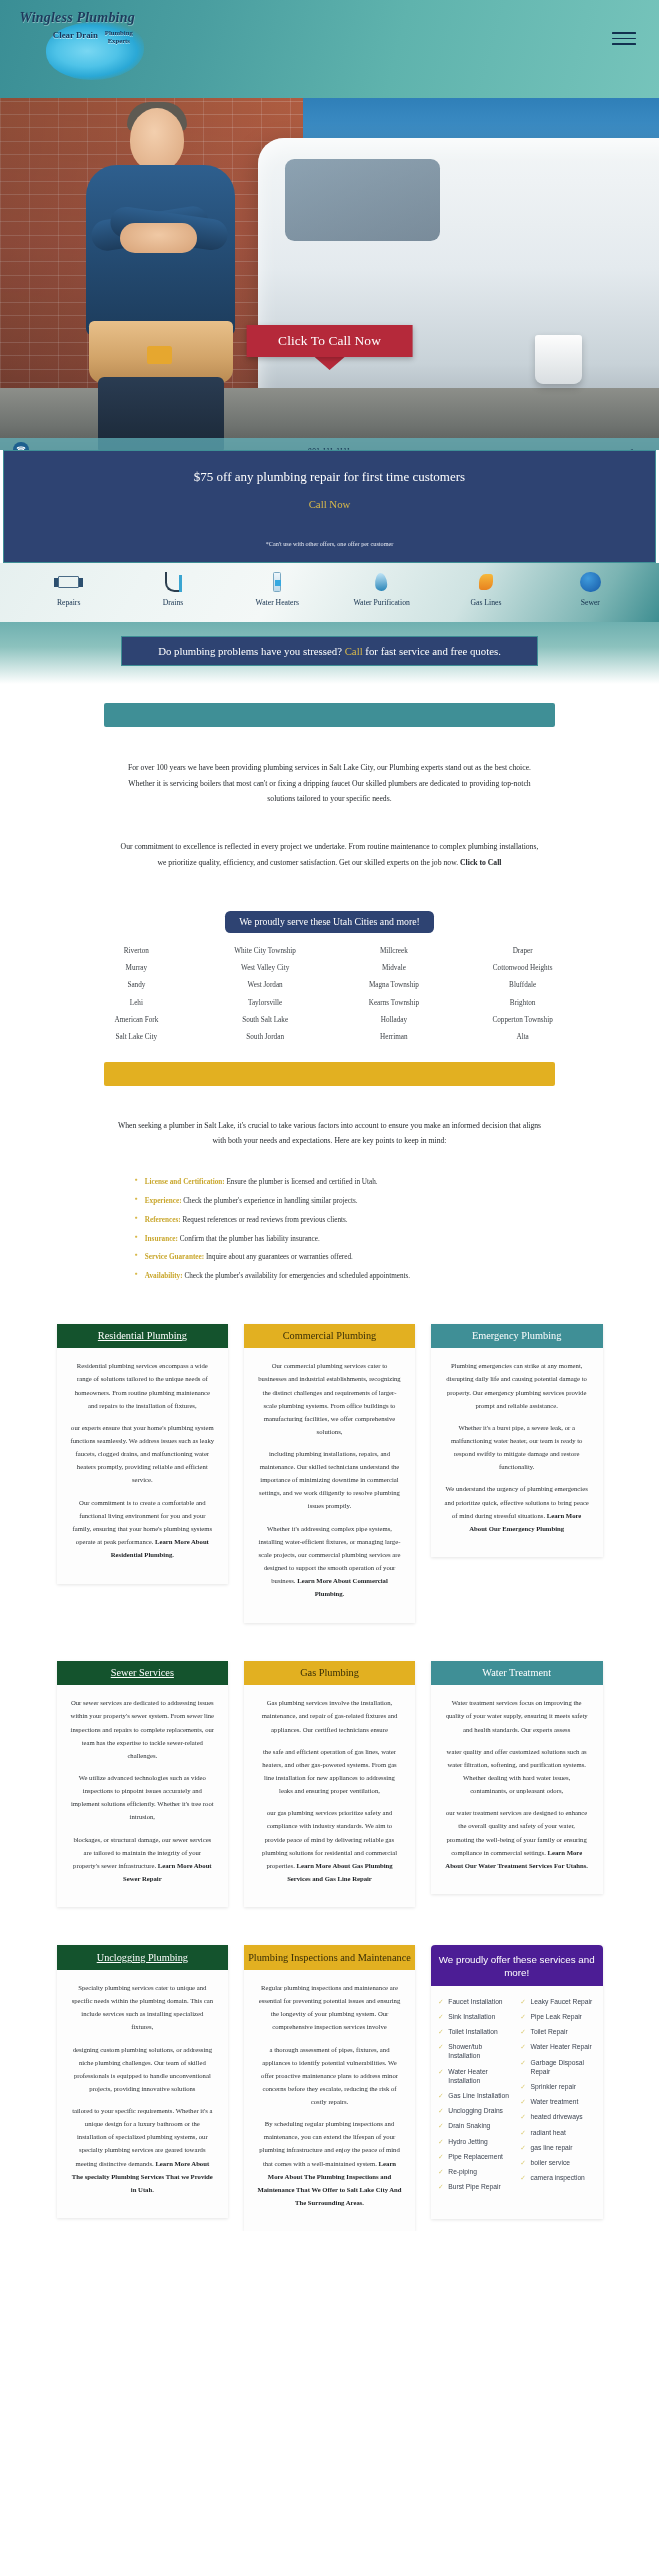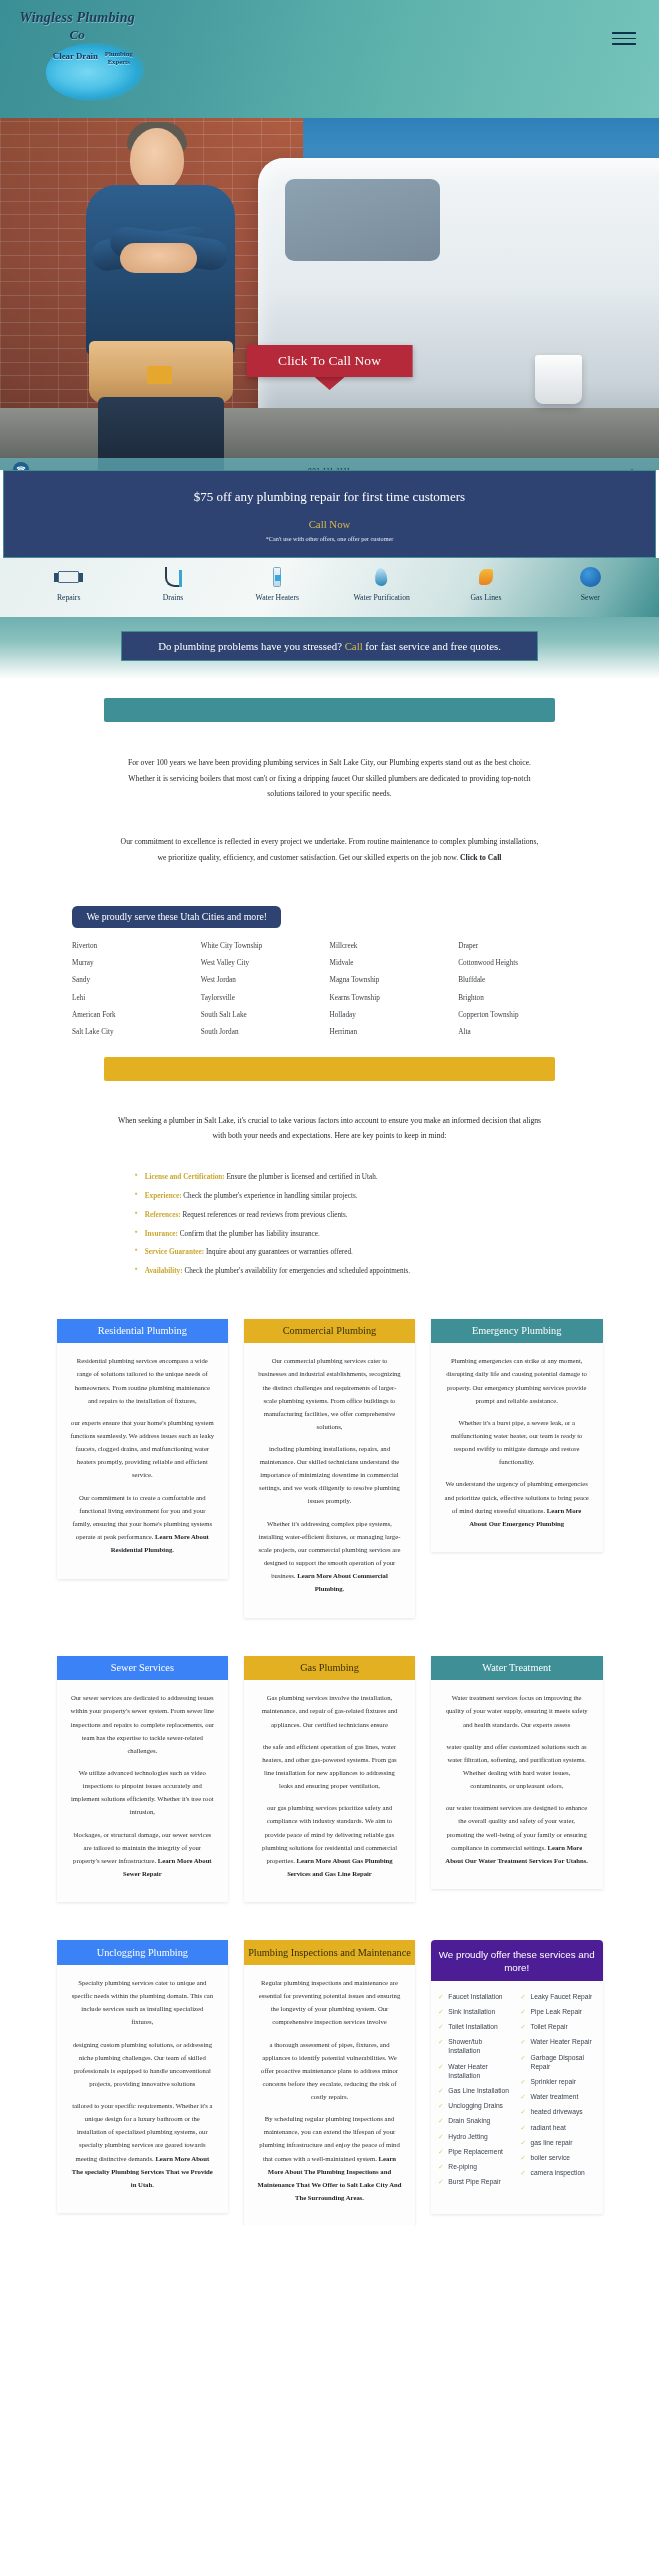--- a/index.html
+++ b/index.html
@@ -8,21 +8,21 @@
     font-family: "Liberation Serif", serif;
     background: #ffffff;
     color: #222;
     width: 659px;
     overflow-x: hidden;
   }
 
   
   .site-header {
     position: relative;
-    height: 118px;
+    height: 98px;
     background: linear-gradient(105deg, #3a8e95 0%, #4a9ea0 30%, #5fb3ad 60%, #76c4bb 100%);
     overflow: hidden;
   }
   .logo-wrap {
     position: absolute;
     left: 9.3px; top: 3.1px;
     width: 165px; height: 93px;
   }
   .logo-script {
     position: absolute;
@@ -37,21 +37,21 @@
     white-space: nowrap;
   }
   .logo-script .co {
     display: block;
     text-align: center;
     font-size: 13px;
     margin-top: 1px;
   }
   .logo-badge {
     position: absolute;
-    left: 37px; top: 36px;
+    left: 37px; top: 15px;
     width: 98px; height: 64px;
   }
   .logo-splash {
     position: absolute;
     left: 0; top: 4.1px;
     width: 98px; height: 58px;
     background: radial-gradient(ellipse at 42% 50%, #79d7f2 0%, #4fc3e8 38%, #2aa8d6 62%, rgba(42,168,214,0) 78%);
     border-radius: 50% 42% 55% 48%;
     filter: blur(0.5px);
   }
@@ -289,21 +289,21 @@
   }
   .promo-title {
     font-family: "Liberation Serif", serif;
     font-size: 13px;
     margin-bottom: 13.4px;
   }
   .promo-call {
     font-family: "Liberation Serif", serif;
     font-size: 10.8px;
     color: #d8b94a;
-    margin-bottom: 5px;
+    margin-bottom: 30px;
     cursor: pointer;
   }
   .promo-fine {
     font-family: "Liberation Serif", serif;
     font-size: 6.2px;
     color: #e6e9f2;
   }
 
   
   .icon-strip {
@@ -427,20 +427,21 @@
     font-size: 7.7px;
     line-height: 2.0;
     color: #23272b;
   }
   .para a { color: #23272b; font-weight: bold; text-decoration: none; text-align: center; }
 
   
   .cities-section {
     width: 515px;
     margin: 41px auto 0;
+    text-align: center;
   }
   .cities-pill {
     display: inline-block;
     background: #2e4372;
     color: #fff;
     font-family: "Liberation Serif", serif;
     font-size: 9.8px;
     padding: 5.2px 14.4px;
     border-radius: 5.2px;
   }
@@ -501,21 +502,21 @@
     box-shadow: 0 0.5px 3.1px rgba(0,0,0,.10);
     padding-bottom: 13.4px;
   }
   .card-head {
     text-align: center;
     padding: 6.7px 4.1px;
     font-family: "Liberation Serif", serif;
     font-size: 10.3px;
     color: #ffffff;
   }
-  .head-navy { background: #3b82f6; }
+  .head-navy { background: #14532d; text-decoration: underline; }
   .head-gold { background: #e2b021; color: #3a2f06; }
   .head-teal { background: #3f8f96; }
   .card-body {
     padding: 11.3px 13.4px 0;
     font-family: "Liberation Serif", serif;
     font-size: 6.7px;
     line-height: 1.95;
     color: #2b2f33;
     text-align: center;
   }

